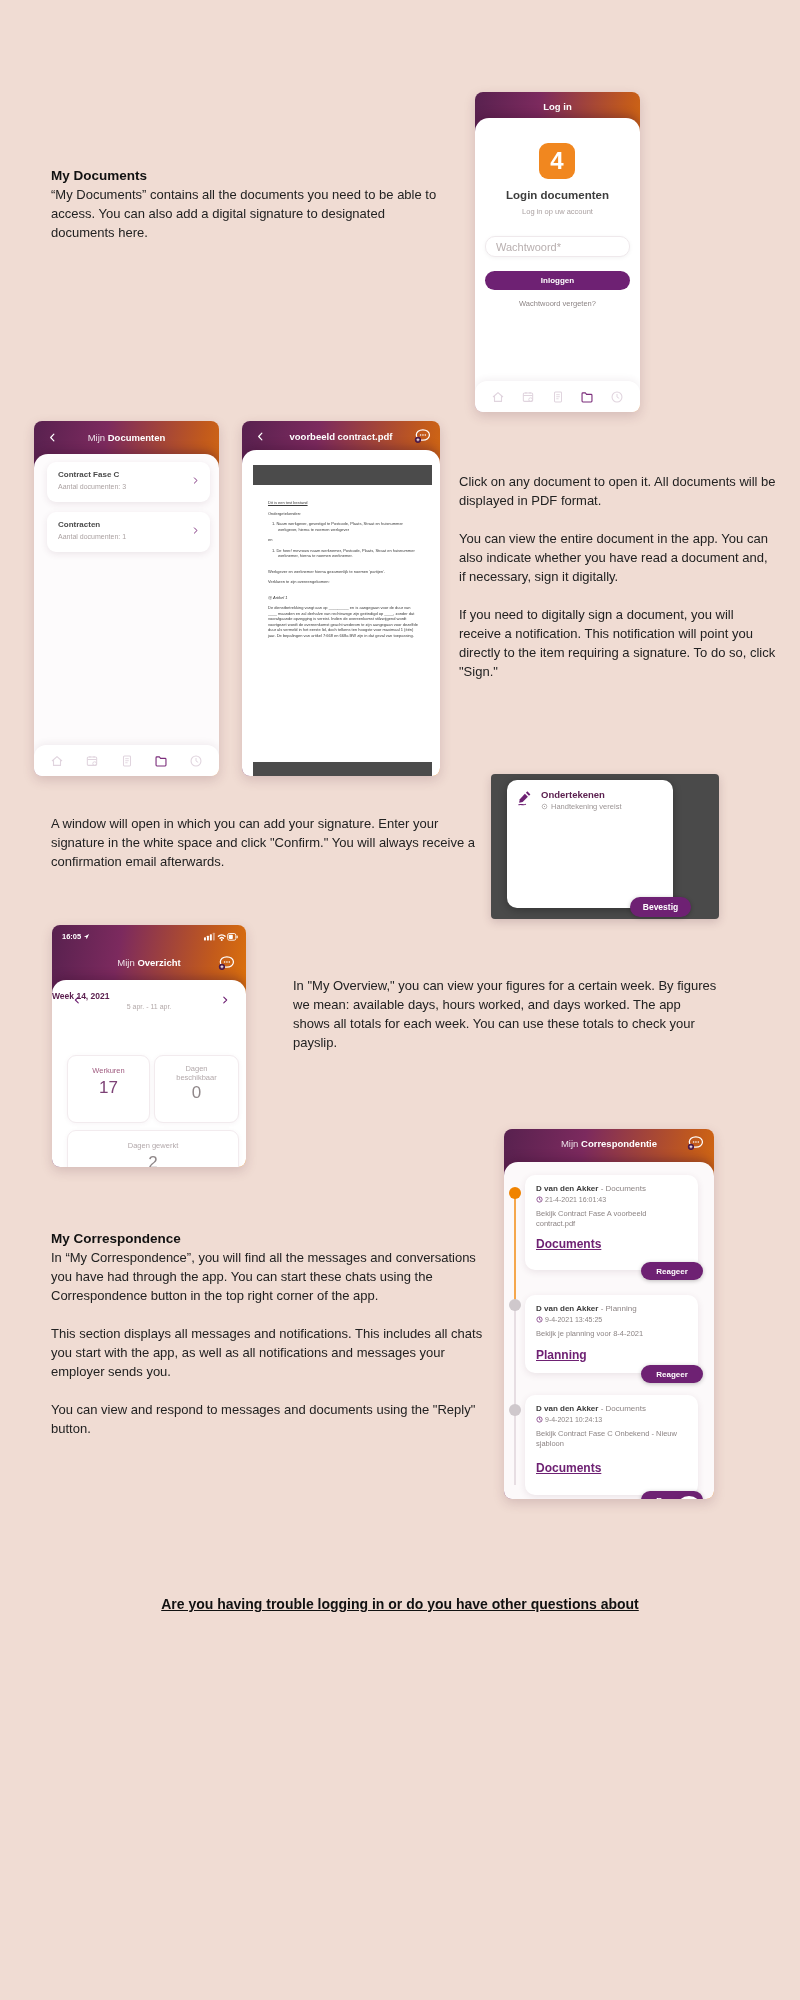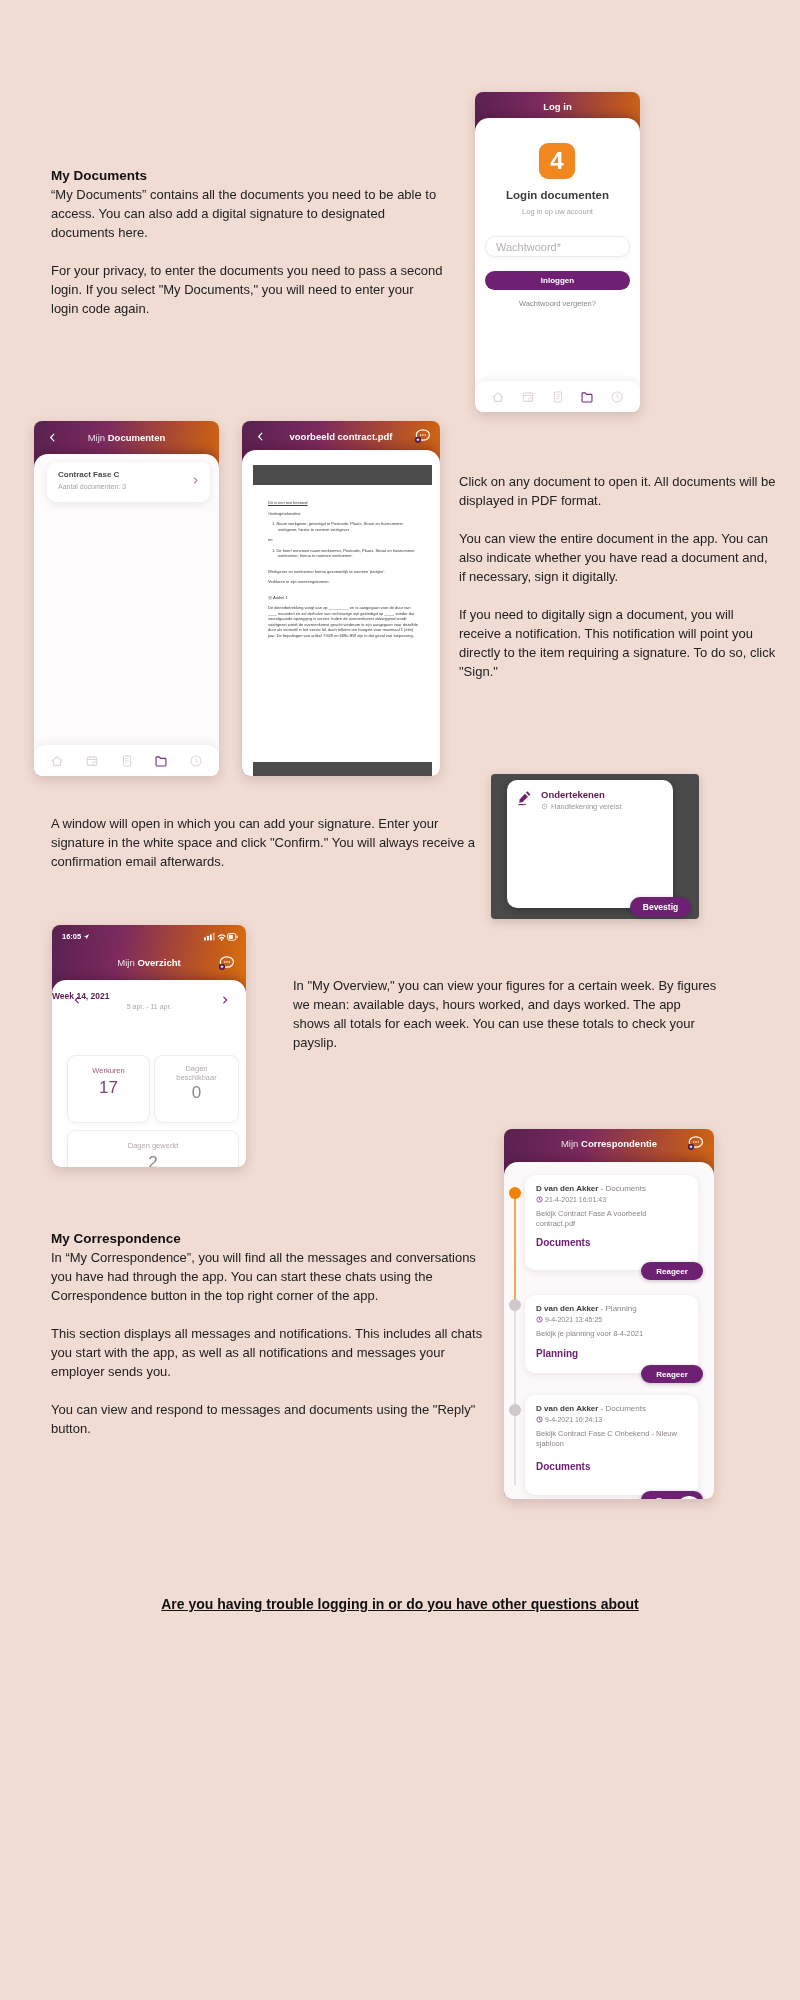--- a/index.html
+++ b/index.html
@@ -82,21 +82,21 @@
 
   
   .timeline-line{position:absolute;width:2px;}
   .tdot{position:absolute;width:12px;height:12px;border-radius:50%;}
   .mcard{position:absolute;}
   .mcard .mbox{position:absolute;inset:0;background:#fff;border-radius:10px;box-shadow:0 2px 7px rgba(90,40,70,.10);}
   .mline1{position:absolute;left:11px;top:9px;font-size:8px;color:#8d8585;}
   .mline1 .sender{font-weight:bold;color:#3b3b3b;}
   .mtime{position:absolute;left:11px;top:21px;font-size:7px;color:#8d8585;display:flex;align-items:center;gap:2px;}
   .mbody{position:absolute;left:11px;right:12px;font-size:7.5px;line-height:10px;color:#8d8585;}
-  .mlink{position:absolute;left:11px;font-size:10px;font-weight:bold;color:#6e2173;}
+  .mlink{position:absolute;left:11px;font-size:12px;font-weight:bold;color:#6e2173;text-decoration:underline;}
   .reageer{width:62px;height:18px;font-size:8px;}
 </style>
 </head>
 <body>
 
 <svg width="0" height="0" style="position:absolute">
   <defs>
     <g id="i-home">
         <path d="M4 11.5 12 4.5 20 11.5 M6 10.2 V19.5 H18 V10.2" fill="none" stroke="currentColor" stroke-width="1.9" stroke-linecap="round" stroke-linejoin="round"></path>
       </g>
@@ -168,21 +168,20 @@
         <rect x="44" y="5.6" width="1.6" height="3.8" rx=".8" fill="#fff"></rect>
       </g>
   </defs>
 </svg>
 
 <div class="page">
 
   <div class="tb abs" style="left:51px;top:166px;width:392px;">
     <h3>My Documents</h3>
     <p>“My Documents” contains all the documents you need to be able to access. You can also add a digital signature to designated documents here.</p>
-    <p>For your privacy, to enter the documents you need to pass a second login. If you select "My Documents," you will need to enter your login code again.</p>
   </div>
 
   <div class="phone" style="left:475px;top:92px;width:165px;height:320px;">
     <div class="hdr-title" style="top:9px;font-weight:bold;">Log in</div>
     <div class="pcard" style="top:26px;">
       <div class="logo4" style="left:64px;top:25px;">
           <span>4</span>
         </div>
       <div class="login-title" style="top:71px;">Login documenten</div>
       <div class="login-sub" style="top:89px;">Log in op uw account</div>
@@ -215,20 +214,27 @@
     <svg class="backchev" style="left:13px;top:11px;" viewBox="0 0 24 24">
         <use href="#i-back"></use>
       </svg>
     <div class="hdr-title" style="top:11px;">
       <span class="pre">Mijn </span><span class="b">Documenten</span>
     </div>
     <div class="pcard" style="top:33px;background:#fdfbfc;">
       <div class="fcard" style="left:13px;top:8px;width:163px;height:40px;">
         <div class="fname">Contract Fase C</div>
         <div class="fcount">Aantal documenten: 3</div>
+        <svg class="fchev" viewBox="0 0 24 24">
+            <use href="#i-chev-r"></use>
+          </svg>
+      </div>
+      <div class="fcard" style="left:13px;top:58px;width:163px;height:40px;">
+        <div class="fname">Contracten</div>
+        <div class="fcount">Aantal documenten: 1</div>
         <svg class="fchev" viewBox="0 0 24 24">
             <use href="#i-chev-r"></use>
           </svg>
       </div>
       <div class="tabbar">
         <svg class="ticon" viewBox="0 0 24 24">
             <use href="#i-home"></use>
           </svg>
         <svg class="ticon" viewBox="0 0 24 24">
             <use href="#i-cal"></use>
@@ -285,21 +291,21 @@
   <div class="tb abs" style="left:51px;top:814px;width:436px;">
     <p>A window will open in which you can add your signature. Enter your signature in the white space and click "Confirm." You will always receive a confirmation email afterwards.</p>
   </div>
 
   <div class="tb abs" style="left:459px;top:472px;width:318px;">
     <p>Click on any document to open it. All documents will be displayed in PDF format.</p>
     <p>You can view the entire document in the app. You can also indicate whether you have read a document and, if necessary, sign it digitally.</p>
     <p>If you need to digitally sign a document, you will receive a notification. This notification will point you directly to the item requiring a signature. To do so, click "Sign."</p>
   </div>
 
-  <div class="dialog" style="left:491px;top:774px;width:208px;height:145px;">
+  <div class="dialog" style="left:491px;top:774px;width:228px;height:145px;">
     <div class="dlgcard" style="left:16px;top:6px;width:166px;height:128px;">
       <svg style="position:absolute;left:9px;top:9px;width:17px;height:17px;" viewBox="0 0 24 24">
           <use href="#i-pencil"></use>
         </svg>
       <div class="dlgtitle" style="left:34px;top:9px;">Ondertekenen</div>
       <div class="dlgsub" style="left:34px;top:22px;">
         <svg width="7" height="7" viewBox="0 0 24 24">
             <use href="#i-info"></use>
           </svg>
         <span>Handtekening vereist</span>

